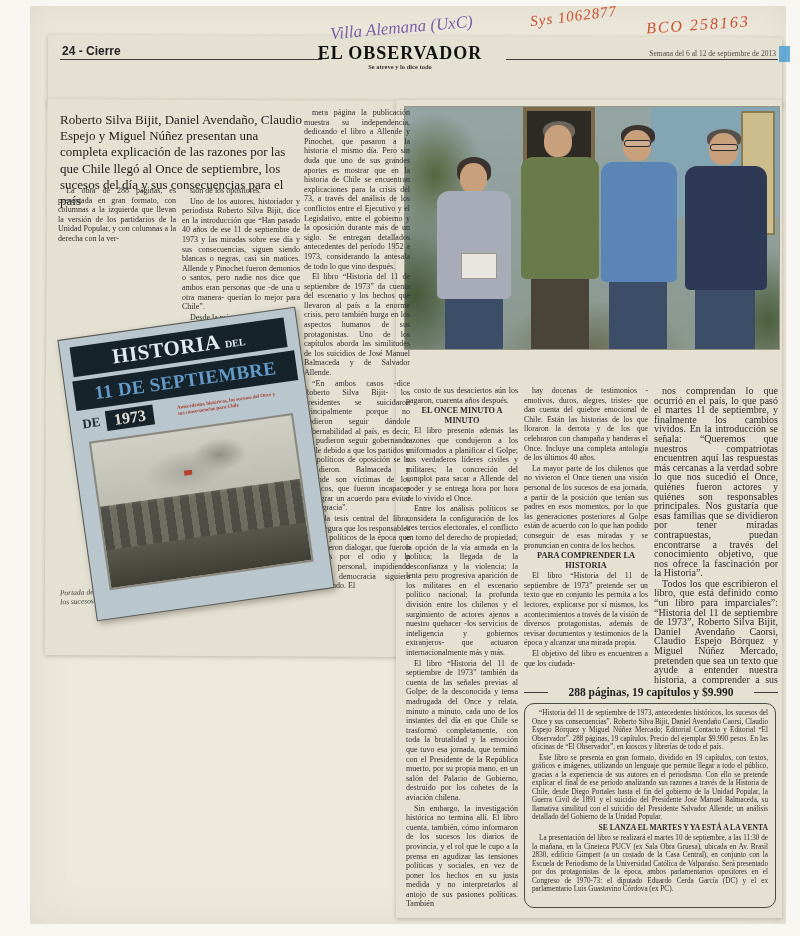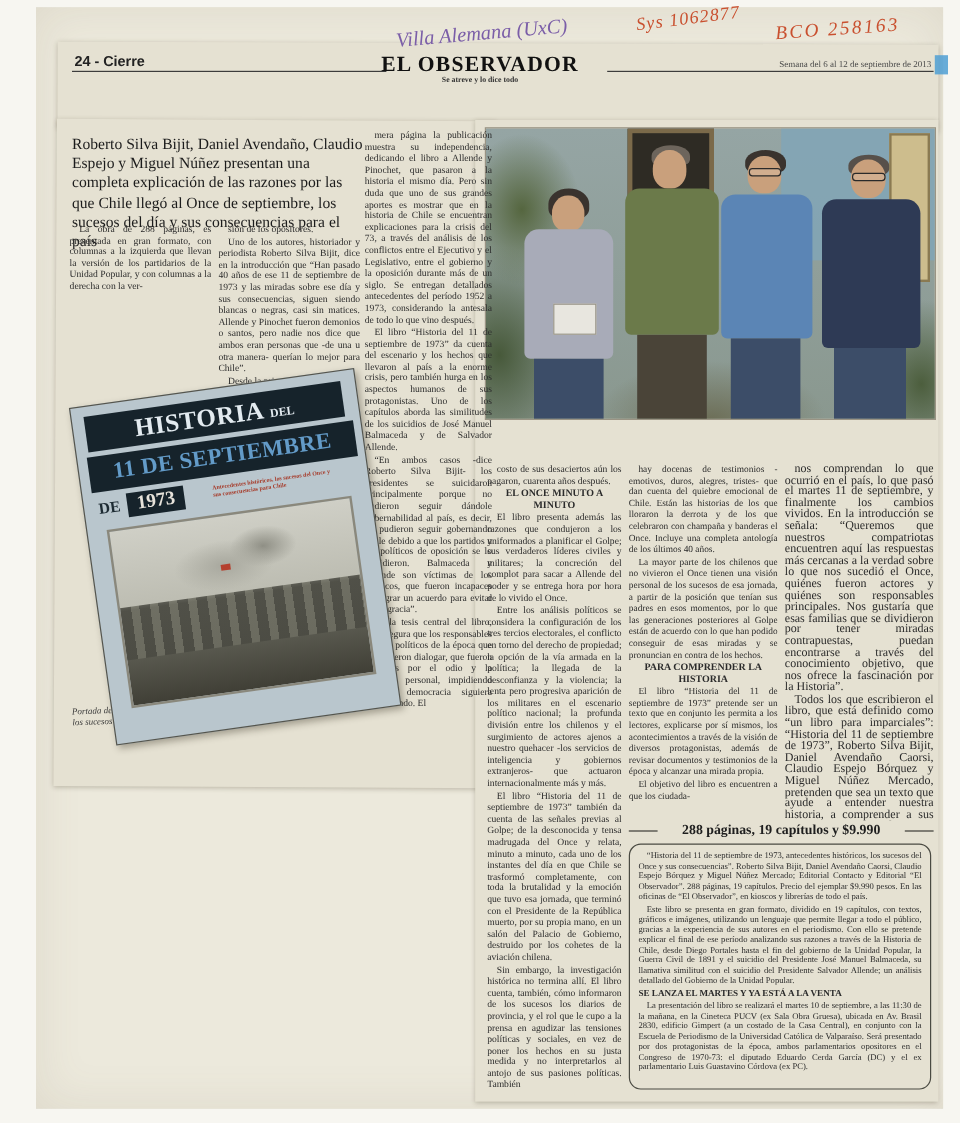--- a/index.html
+++ b/index.html
@@ -72,21 +72,21 @@
   .bc-facade{position:absolute;left:0;top:64px;width:100%;height:44px;opacity:.85;
     background:repeating-linear-gradient(90deg,#4a4a42 0 9px,#6e6e62 9px 16px);}
   .bc-flag{position:absolute;left:88px;top:40px;width:8px;height:5px;background:#b5402e;}
   .book-caption{position:absolute;left:60px;top:584px;width:252px;font-style:italic;font-size:7.5px;line-height:9px;color:#3a3a3a;transform:rotate(-2deg);}
   
   .ib-headrow{position:absolute;left:524px;top:686px;width:254px;display:flex;align-items:center;gap:6px;}
   .ib-dash{flex:0 0 24px;border-top:1.6px solid #3c3c38;}
   .ib-heading{flex:1;text-align:center;font-weight:bold;font-size:11.5px;color:#1e1e1e;white-space:nowrap;}
   .infobox{position:absolute;left:524px;top:703px;width:252px;height:205px;border:1.3px solid #4a4a42;border-radius:10px;padding:5px 7px;box-sizing:border-box;font-size:7.2px;line-height:8.5px;text-align:justify;color:#2b2b2b;overflow:hidden;}
   .infobox p{margin:0 0 2px;text-indent:7px;}
-  .ib-sub{font-weight:bold;text-align:left;font-size:7.6px;margin:2px 0;text-indent:0 !important;}
+  .ib-sub{font-weight:bold;text-align:right;font-size:7.6px;margin:2px 0;text-indent:0 !important;}
 </style>
 </head>
 <body>
 
 <div class="page">
   <div class="backing"></div>
 
   <div class="clip clip-top"></div>
   <div class="clip clip-left"></div>
   <div class="clip clip-right"></div>

